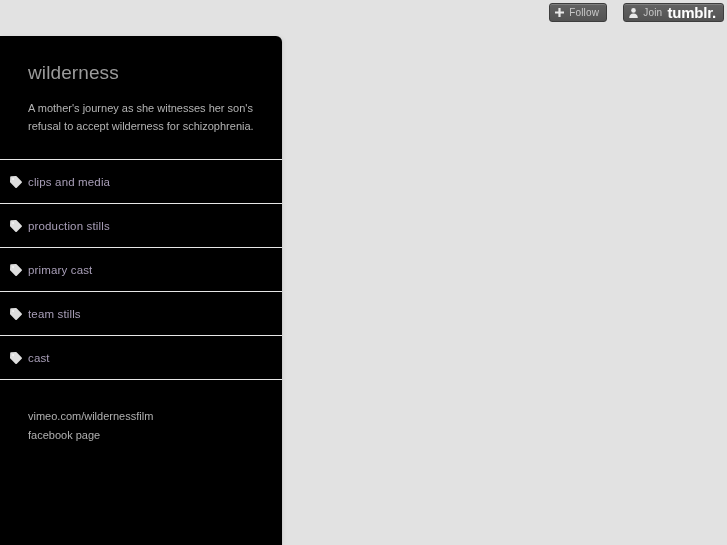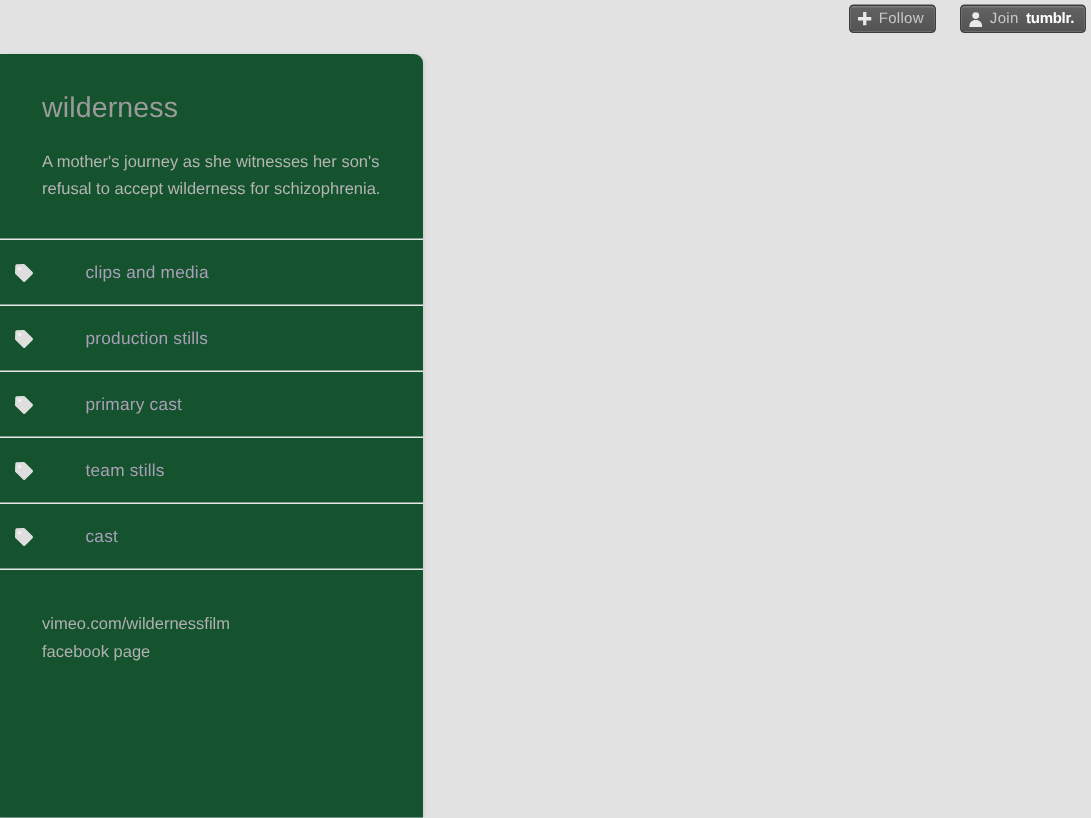--- a/index.html
+++ b/index.html
@@ -41,36 +41,36 @@
     font-family: "Liberation Sans", sans-serif;
     line-height: 17px;
     cursor: pointer;
     white-space: nowrap;
     user-select: none;
   }
   .tum-btn .lbl { color: #c9c9c9; letter-spacing: 0.2px; }
   .tum-btn .brand {
     color: #ffffff;
     font-weight: bold;
-    font-size: 10px;
+    font-size: 15px;
     letter-spacing: -0.2px;
   }
   .ic {
     display: inline-block;
     line-height: 0;
   }
 
   
   #sidebar {
     position: absolute;
     left: 0;
     top: 36px;
     width: 282px;
     bottom: 0;
-    background: #14532d;
+    background: #000000;
     border-top-right-radius: 6px;
     box-shadow: 1px 0 0 rgba(0,0,0,0.035), 2px 0 4px rgba(0,0,0,0.045);
     box-sizing: border-box;
   }
 
   #header-block {
     padding: 26px 28px 24px 28px;
   }
   #blog-title {
     margin: 0 0 14px 0;
@@ -109,21 +109,20 @@
     flex: 0 0 auto;
     width: 14px;
     height: 14px;
     margin-right: 5px;
     line-height: 0;
   }
   .nav-item .nav-label {
     font-size: 11.5px;
     color: #a99fb8;
     letter-spacing: 0.15px;
-    margin-left: 29px;
   }
 
   
   #footer-block {
     padding: 28px 28px 20px 28px;
   }
   .foot-link {
     display: block;
     font-size: 11px;
     color: #b0b0b0;

